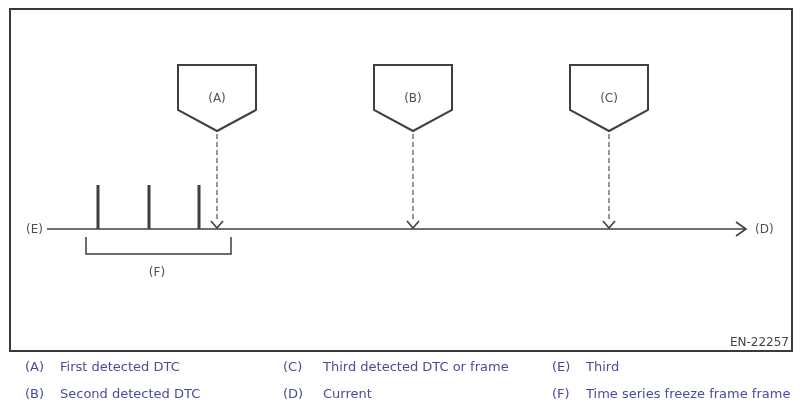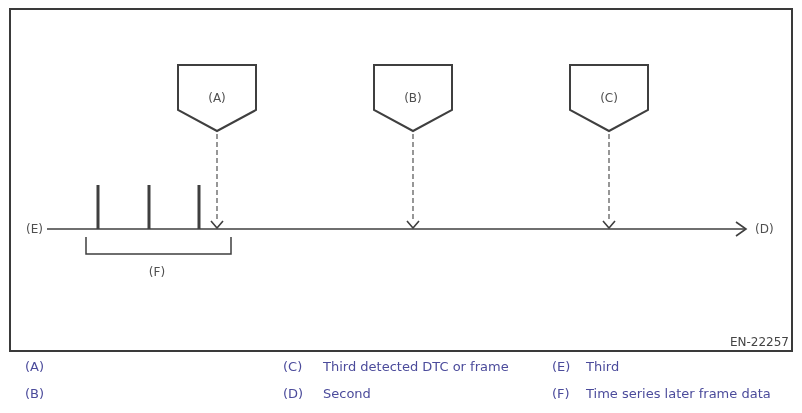--- a/index.html
+++ b/index.html
@@ -60,35 +60,37 @@
 
     <polyline class="ln" points="86,237 86,254 231,254 231,237"></polyline>
     <text class="dlabel" x="157" y="276" text-anchor="middle">(F)</text>
 
     <text class="code" x="789" y="346" text-anchor="end">EN-22257</text>
   </svg>
 
   <div>
     <div class="legend-item c1" style="left:25px;top:359px;">
       <span class="key">(A)</span>
+      <span class="txt">First detected DTC</span>
     </div>
     <div class="legend-item c1" style="left:25px;top:386px;">
       <span class="key">(B)</span>
+      <span class="txt">Second detected DTC</span>
     </div>
     <div class="legend-item c2" style="left:283px;top:359px;">
       <span class="key">(C)</span>
       <span class="txt">Third detected DTC or frame</span>
     </div>
     <div class="legend-item c2" style="left:283px;top:386px;">
       <span class="key">(D)</span>
-      <span class="txt">Second</span>
+      <span class="txt">Current</span>
     </div>
     <div class="legend-item c3" style="left:552px;top:359px;">
       <span class="key">(E)</span>
       <span class="txt">Third</span>
     </div>
     <div class="legend-item c3" style="left:552px;top:386px;">
       <span class="key">(F)</span>
-      <span class="txt">Time series later frame data</span>
+      <span class="txt">Time series freeze frame frame</span>
     </div>
   </div>
 
 </div>
 
 </body></html>

